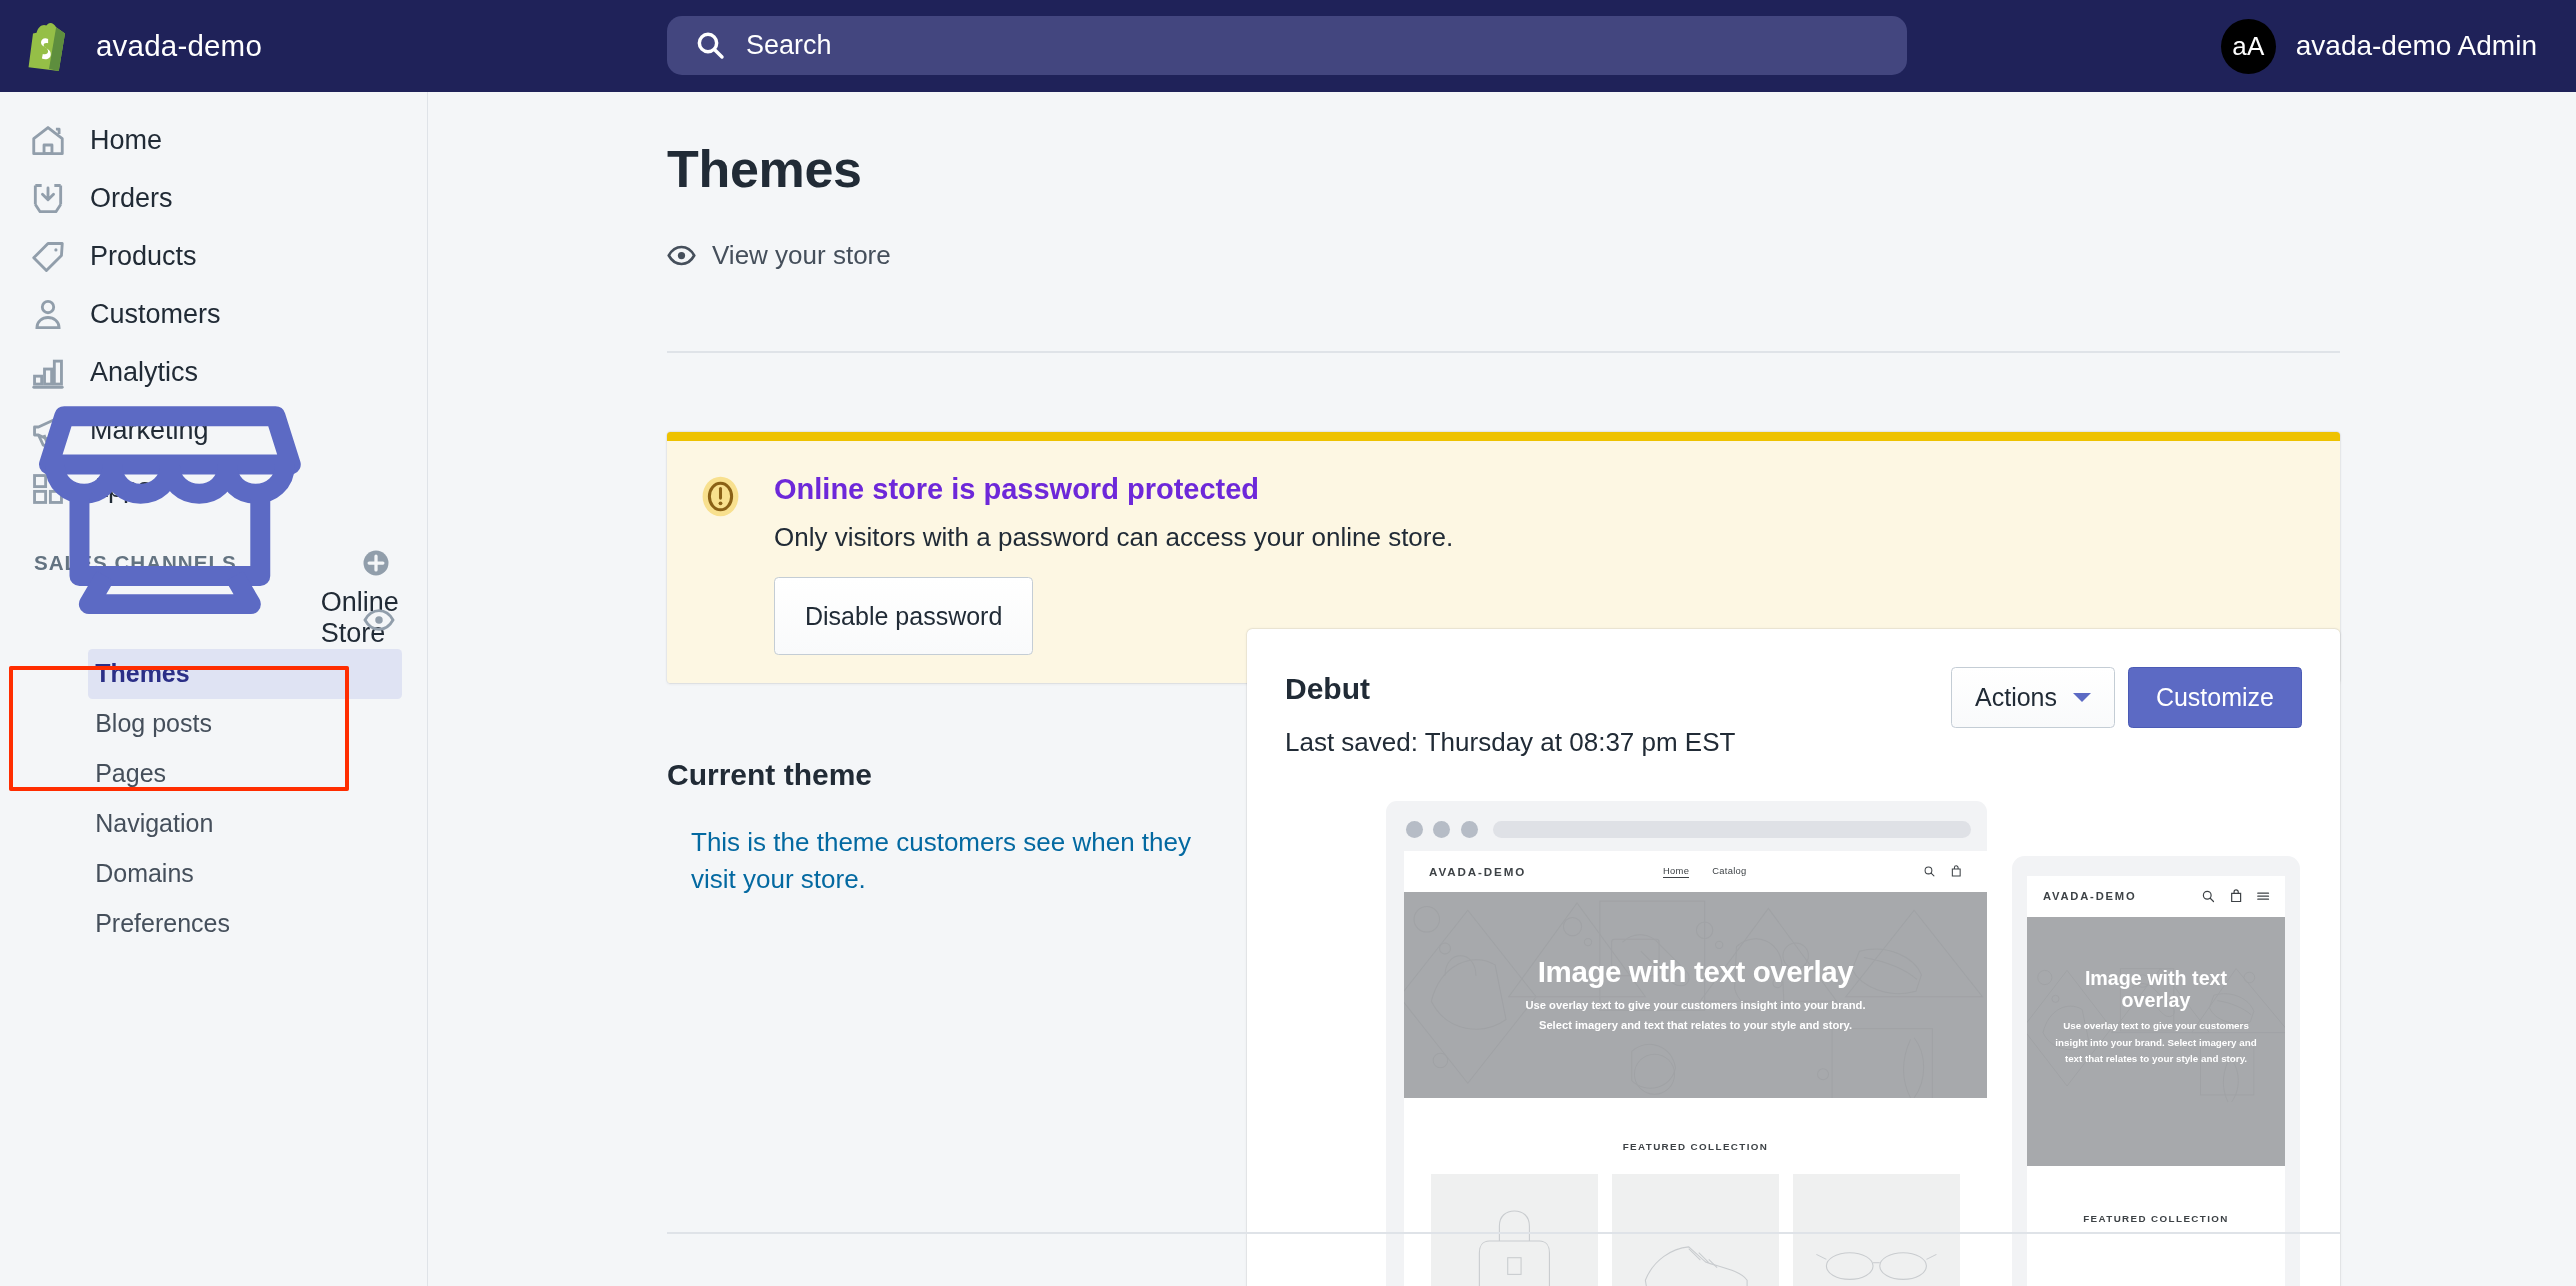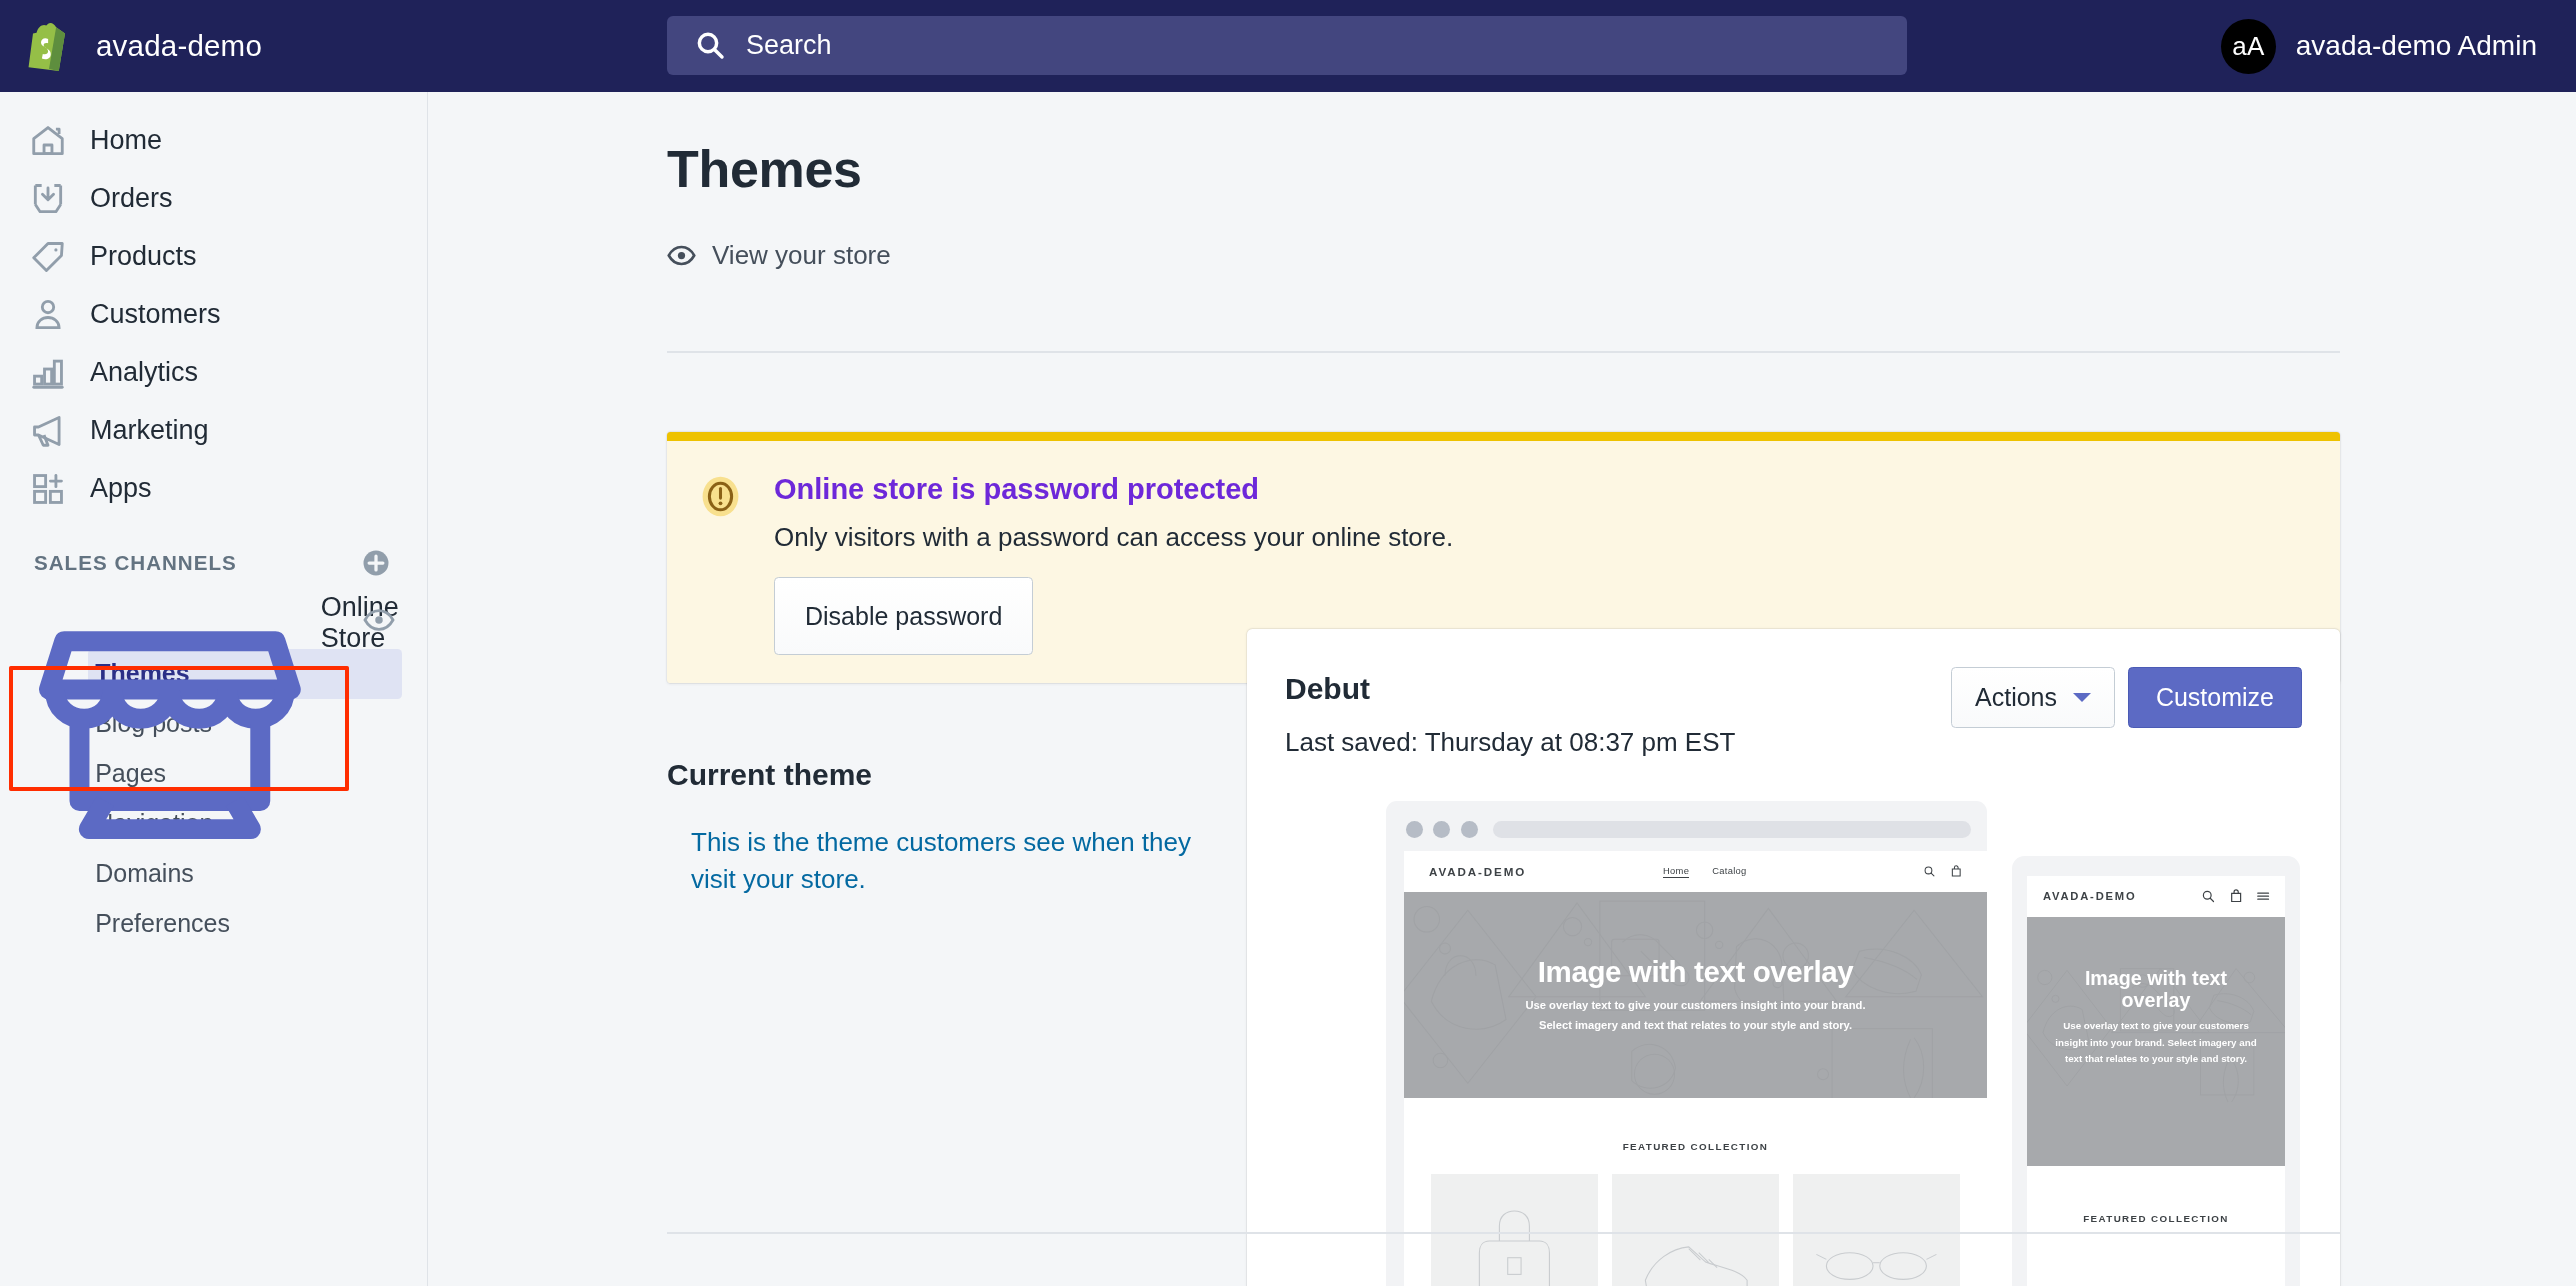--- a/index.html
+++ b/index.html
@@ -25,21 +25,21 @@
   .shopify-bag { width: 48px; height: 50px; display:block; }
   .brand-name {
     color: #ffffff; font-size: 29.5px; letter-spacing: 0.2px;
   }
   .searchwrap {
     position:absolute; left: 667px; top: 16px;
     width: 1240px; height: 59px;
   }
   .searchbox {
     width: 100%; height: 59px;
-    background: #43467f; border: none; border-radius: 6px;
+    background: #43467f; border: none; border-radius: 15px;
     color: #ffffff; font-size: 27px;
     font-family: "Liberation Sans", sans-serif;
     padding-left: 79px;
     outline: none;
   }
   .searchbox::placeholder { color: #ffffff; opacity: 1; }
   .search-icon {
     position:absolute; left: 27px; top: 13.4px;
     width: 32px; height: 32px; pointer-events:none;
   }
@@ -74,21 +74,21 @@
   .section-head {
     display:flex; align-items:center; justify-content:space-between;
     padding: 30px 36px 14.3px 34px;
   }
   .section-title {
     font-size: 20.6px; letter-spacing: 1px; color: #637381; font-weight: 700;
   }
   .plus-icon { width: 30px; height: 30px; display:block; cursor:pointer; }
 
   .channel-row {
-    height: 57px; display:flex; align-items:flex-start;
+    height: 57px; display:flex; align-items:flex-end;
     padding-left: 29px; gap: 10px; position:relative;
   }
   .channel-row .lbl { font-size: 27px; color: #212b36; }
   .eye-icon {
     position:absolute; right: 32px; top: 12.5px;
     width: 32px; height: 32px; cursor:pointer;
   }
   .subitem {
     height: 50px; display:flex; align-items:center;
     margin: 0 25px 0 88px; padding-left: 7.2px;

